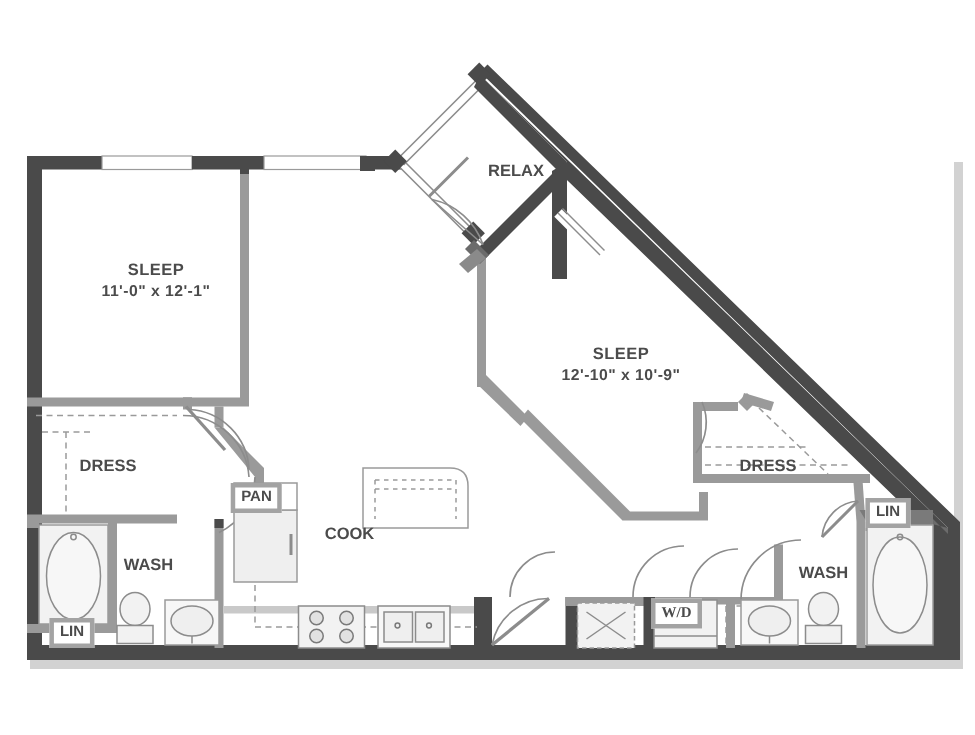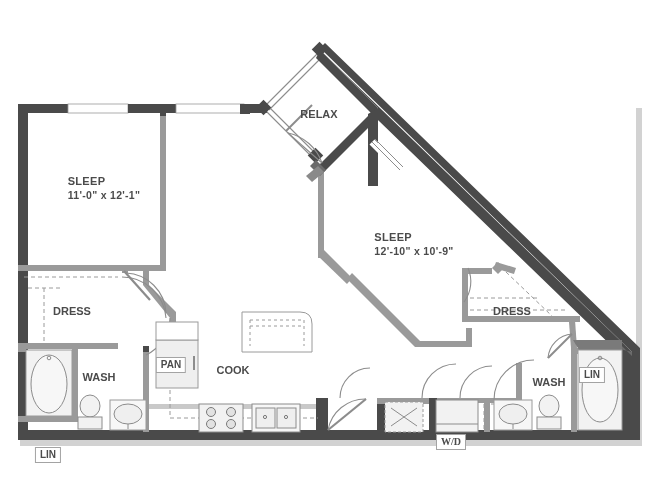--- a/index.html
+++ b/index.html
@@ -21,48 +21,47 @@
   }
   #plan-svg {
     position: absolute;
     left: 0;
     top: 0;
     width: 650px;
     height: 490px;
   }
   .room-label {
     position: absolute;
-    text-align: left;
+    text-align: center;
     color: #4b4b4b;
     font-weight: bold;
     line-height: 1.25;
     white-space: nowrap;
     transform: translate(-50%, -50%);
     letter-spacing: 0.3px;
   }
   .room-label .rl-name {
     font-size: 11px;
     display: block;
   }
   .room-label .rl-dims {
     font-size: 10.5px;
     display: block;
   }
   .tag-label {
     position: absolute;
     transform: translate(-50%, -50%);
     background: #ffffff;
-    border: 1px solid #a3a3a3;
+    border: 3px solid #a3a3a3;
     color: #4b4b4b;
     font-weight: bold;
     font-size: 10px;
     padding: 1px 4px 2px 4px;
     line-height: 1.1;
     white-space: nowrap;
-    margin-top: 33px;
   }
   .plain-tag {
     position: absolute;
     transform: translate(-50%, -50%);
     color: #4b4b4b;
     font-weight: bold;
     font-size: 11px;
     white-space: nowrap;
     background: transparent;
   }
@@ -352,23 +351,23 @@
     <span class="rl-name">SLEEP</span>
     <span class="rl-dims">11'-0" x 12'-1"</span>
   </div>
 
 
   <div class="room-label" style="left:414px; top:244px;">
     <span class="rl-name">SLEEP</span>
     <span class="rl-dims">12'-10" x 10'-9"</span>
   </div>
 
-  <div class="plain-tag" style="left:319px; top:114px;">RELAX</div>
-
-  <div class="plain-tag" style="left:233px; top:370px;text-align:center;">COOK</div>
+  <div class="plain-tag" style="left:344px; top:114px;">RELAX</div>
+
+  <div class="plain-tag" style="left:233px; top:356px;text-align:center;">COOK</div>
 
   <div class="plain-tag" style="left:72px; top:311px;">DRESS</div>
 
   <div class="plain-tag" style="left:512px; top:311px;">DRESS</div>
 
   <div class="plain-tag" style="left:99px; top:377px;">WASH</div>
 
   <div class="plain-tag" style="left:549px; top:382px;">WASH</div>
 
   <div class="tag-label" style="left:171px; top:332px;">PAN</div>

